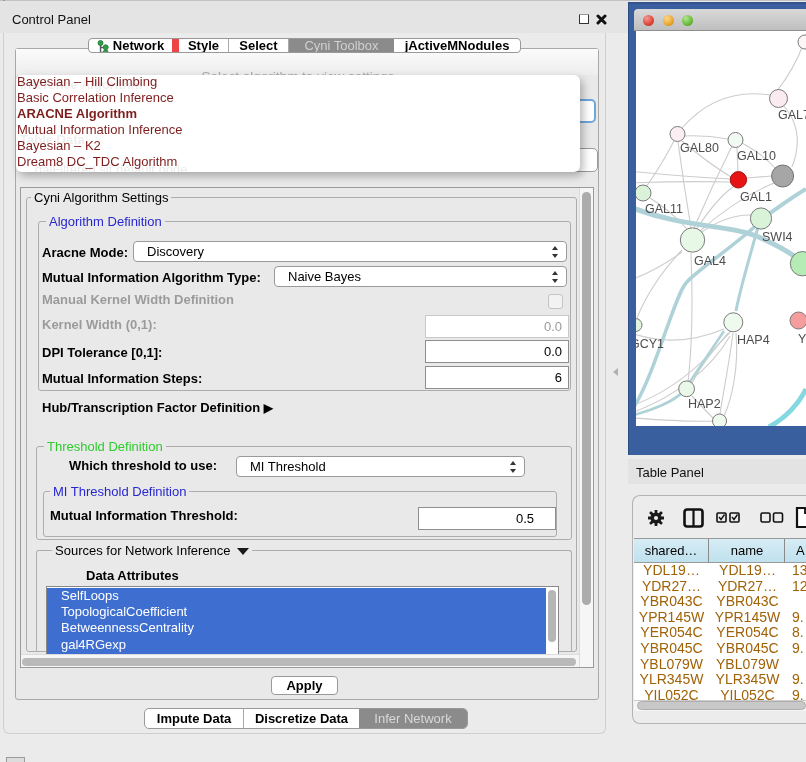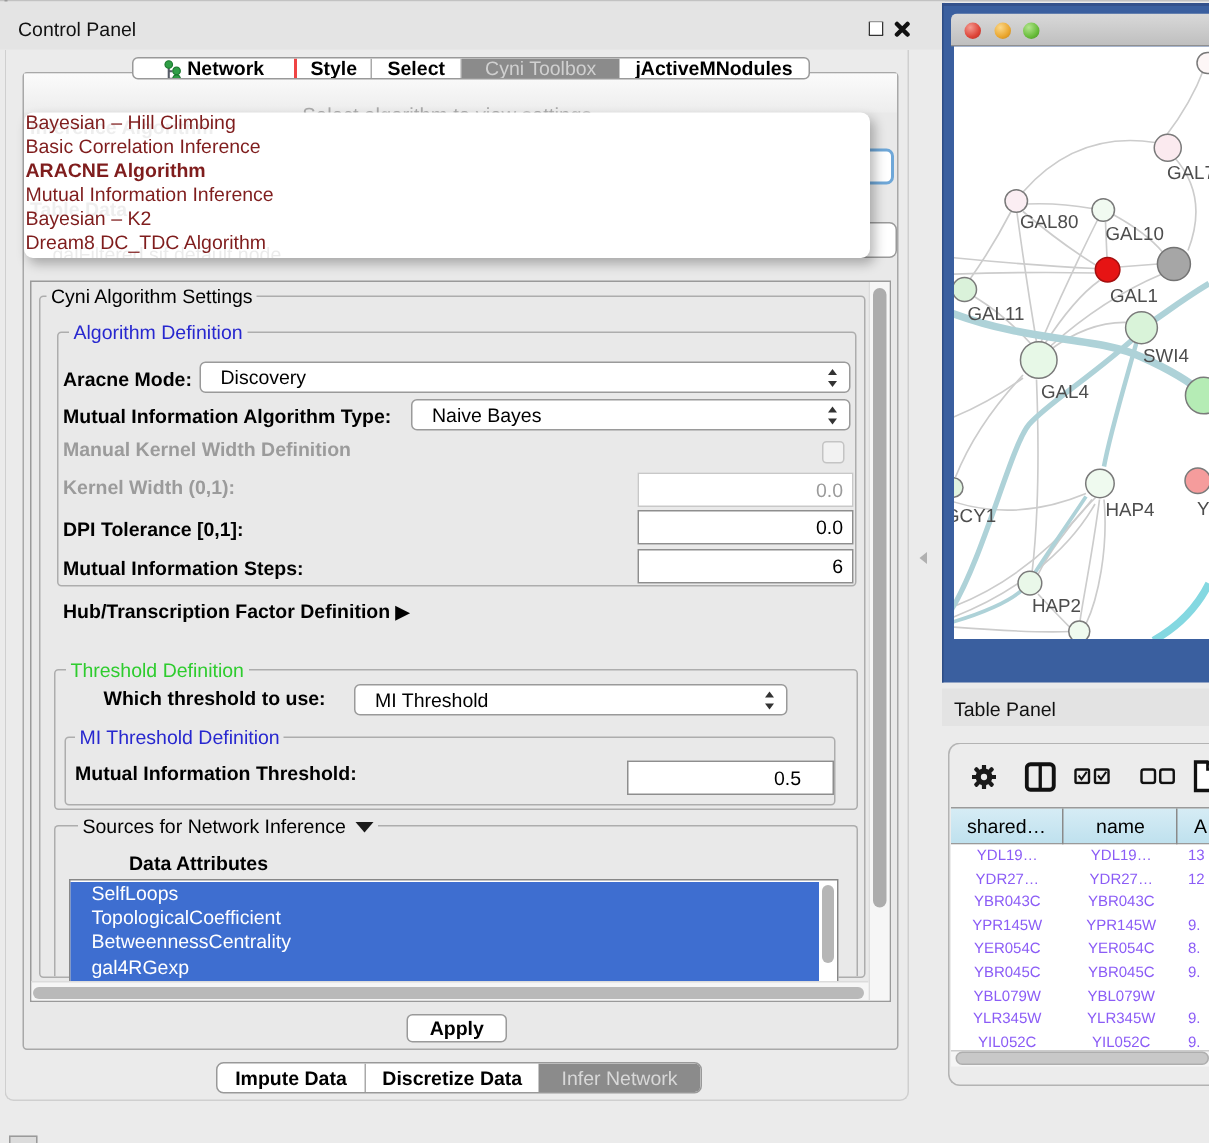--- a/index.html
+++ b/index.html
@@ -31,21 +31,21 @@
 
 
 <div class="abs" style="left:3px;top:33px;width:603px;height:701px;border:1px solid #cfcfcf;border-top:none;border-radius:0 0 6px 6px;"></div>
 
 <div class="abs" style="left:15px;top:48px;width:584px;height:652px;background:#e9e9e9;border:1px solid #a8a8a8;border-radius:3px;"></div>
 
 <div class="abs" style="left:16px;top:49px;width:582px;height:26px;background:linear-gradient(#fbfbfb,#ededed);"></div>
 
 
 <div class="abs" style="left:88px;top:38px;height:15px;display:flex;border:1px solid #999;border-radius:4px;overflow:hidden;background:#fff;font-size:13px;font-weight:bold;">
-  <div style="width:109px;display:flex;align-items:center;justify-content:center;border-right:2px solid #ef4444;gap:4px;">
+  <div style="width:90px;display:flex;align-items:center;justify-content:center;border-right:7px solid #ef4444;gap:4px;">
     <svg width="12" height="14" viewBox="0 0 12 14" style="margin-top:2px;">
         <path d="M3.5 4 V12.5 H6.5 M3.5 7.5 H6" stroke="#565b66" stroke-width="1.4" fill="none"></path>
         <circle cx="3.5" cy="3" r="2.5" fill="#2f9e46" stroke="#1d7a30" stroke-width="0.8"></circle>
         <circle cx="8.7" cy="7.3" r="2.5" fill="#2f9e46" stroke="#1d7a30" stroke-width="0.8"></circle>
         <circle cx="8.7" cy="12.4" r="2.5" fill="#2f9e46" stroke="#1d7a30" stroke-width="0.8"></circle>
       </svg>
     <span>Network</span>
     </div>
   <div style="width:50px;display:flex;align-items:center;justify-content:center;border-right:1px solid #aaa;">Style</div>
   <div style="width:60px;display:flex;align-items:center;justify-content:center;border-right:1px solid #aaa;">Select</div>
@@ -272,21 +272,21 @@
     <path d="M2 2 H10 L15 7 V21 H2 Z" fill="#fff" stroke="#111" stroke-width="2.2"></path>
     <path d="M10 2 V7 H15" fill="none" stroke="#111" stroke-width="1.8"></path>
   </svg>
 
 
 <div class="abs" style="left:634px;top:538px;width:172px;height:25px;border-top:1px solid #9a9a9a;border-bottom:1px solid #9a9a9a;background:linear-gradient(#d6ecf5,#bfe1ee);font-size:13px;color:#000;">
   <div style="position:absolute;left:0;top:0;width:75px;height:25px;line-height:24px;text-align:center;border-right:1px solid #8a8a8a;">shared…</div>
   <div style="position:absolute;left:76px;top:0;width:75px;height:25px;line-height:24px;text-align:center;border-right:1px solid #8a8a8a;">name</div>
   <div style="position:absolute;left:162px;top:0;height:25px;line-height:24px;">A</div>
 </div>
-<div class="abs" style="left:634px;top:563px;width:172px;height:137px;background:#fff;overflow:hidden;font-size:10px;color:#8b5cf6;">
+<div class="abs" style="left:634px;top:563px;width:172px;height:137px;background:#fff;overflow:hidden;font-size:14px;color:#a16207;">
   <div style="position:relative;width:100%;height:100%;">
     <div style="position:absolute;left:0;width:75px;text-align:center;top:0;line-height:15.6px;">YDL19…<br>YDR27…<br>YBR043C<br>YPR145W<br>YER054C<br>YBR045C<br>YBL079W<br>YLR345W<br>YIL052C</div>
     <div style="position:absolute;left:76px;width:75px;text-align:center;top:0;line-height:15.6px;">YDL19…<br>YDR27…<br>YBR043C<br>YPR145W<br>YER054C<br>YBR045C<br>YBL079W<br>YLR345W<br>YIL052C</div>
     <div style="position:absolute;left:158px;width:20px;top:0;line-height:15.6px;">13<br>12<br>&nbsp;<br>9.<br>8.<br>9.<br>&nbsp;<br>9.<br>9.</div>
   </div>
 </div>
 <div class="abs" style="left:634px;top:700px;width:172px;height:11px;background:#f5f5f5;border-top:1px solid #ccc;"></div>
 <div class="abs" style="left:637px;top:701px;width:169px;height:9px;background:#c8c8c8;border:1px solid #aeaeae;border-radius:4.5px;"></div>
 
 

